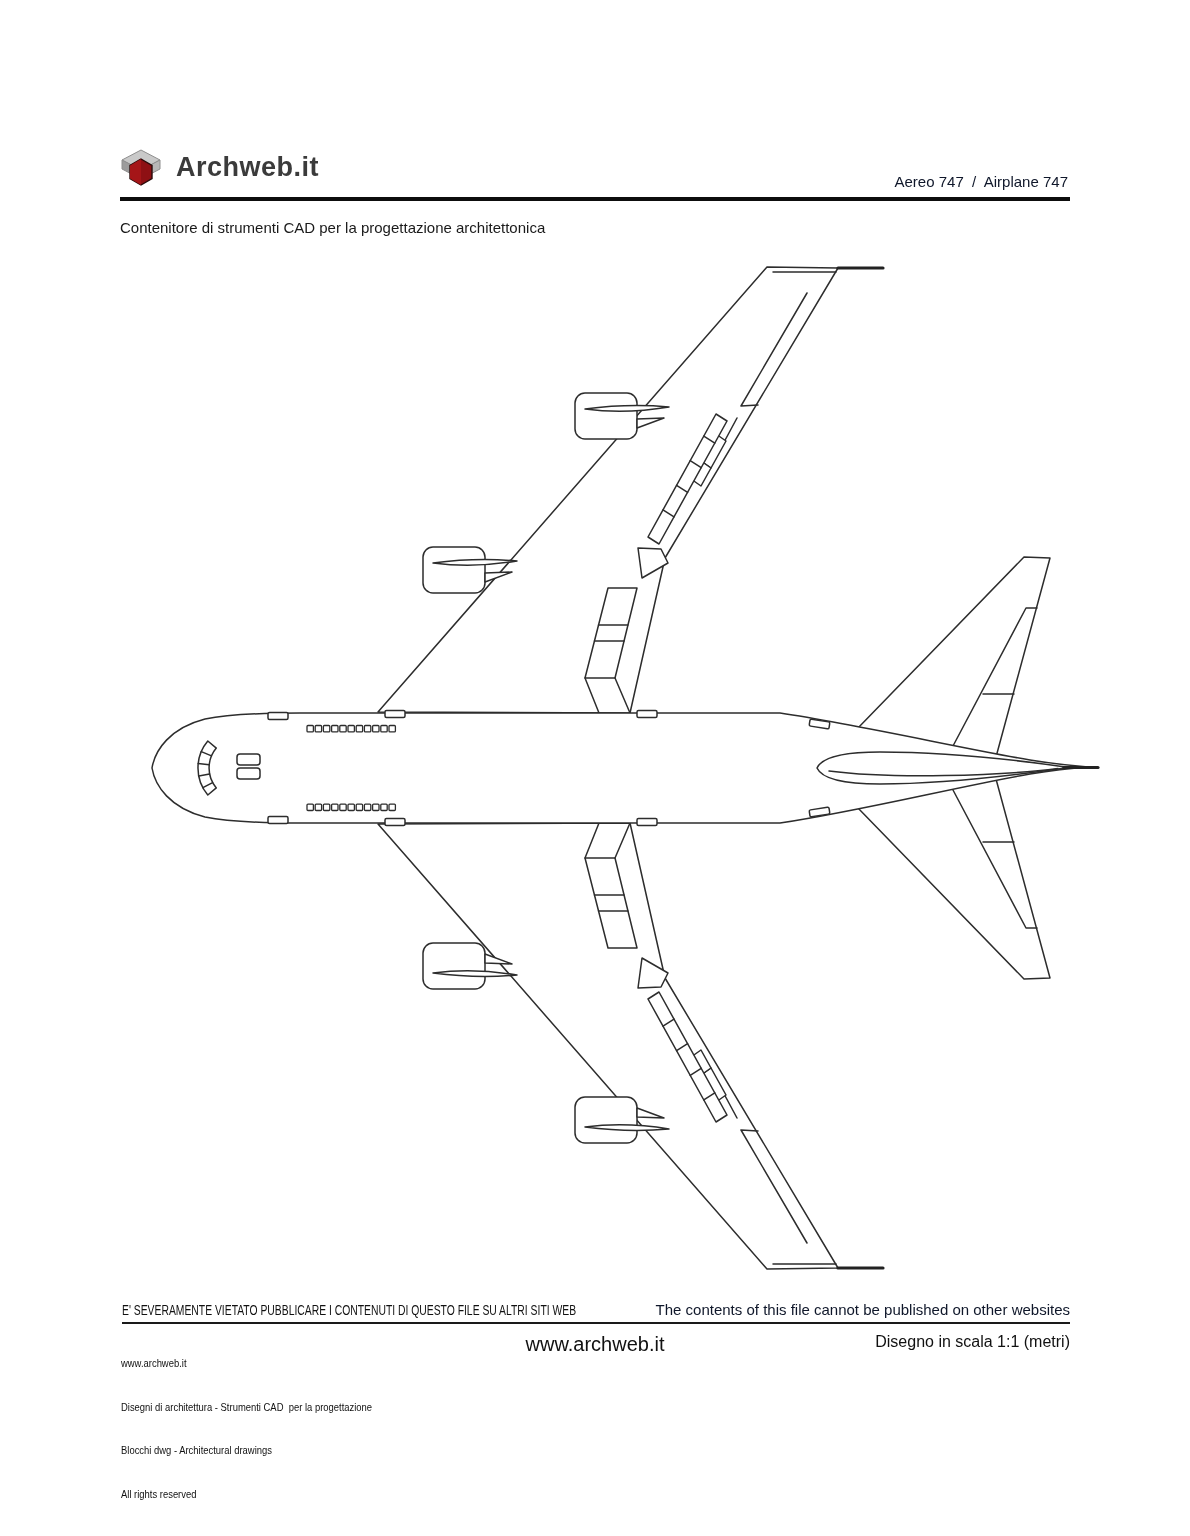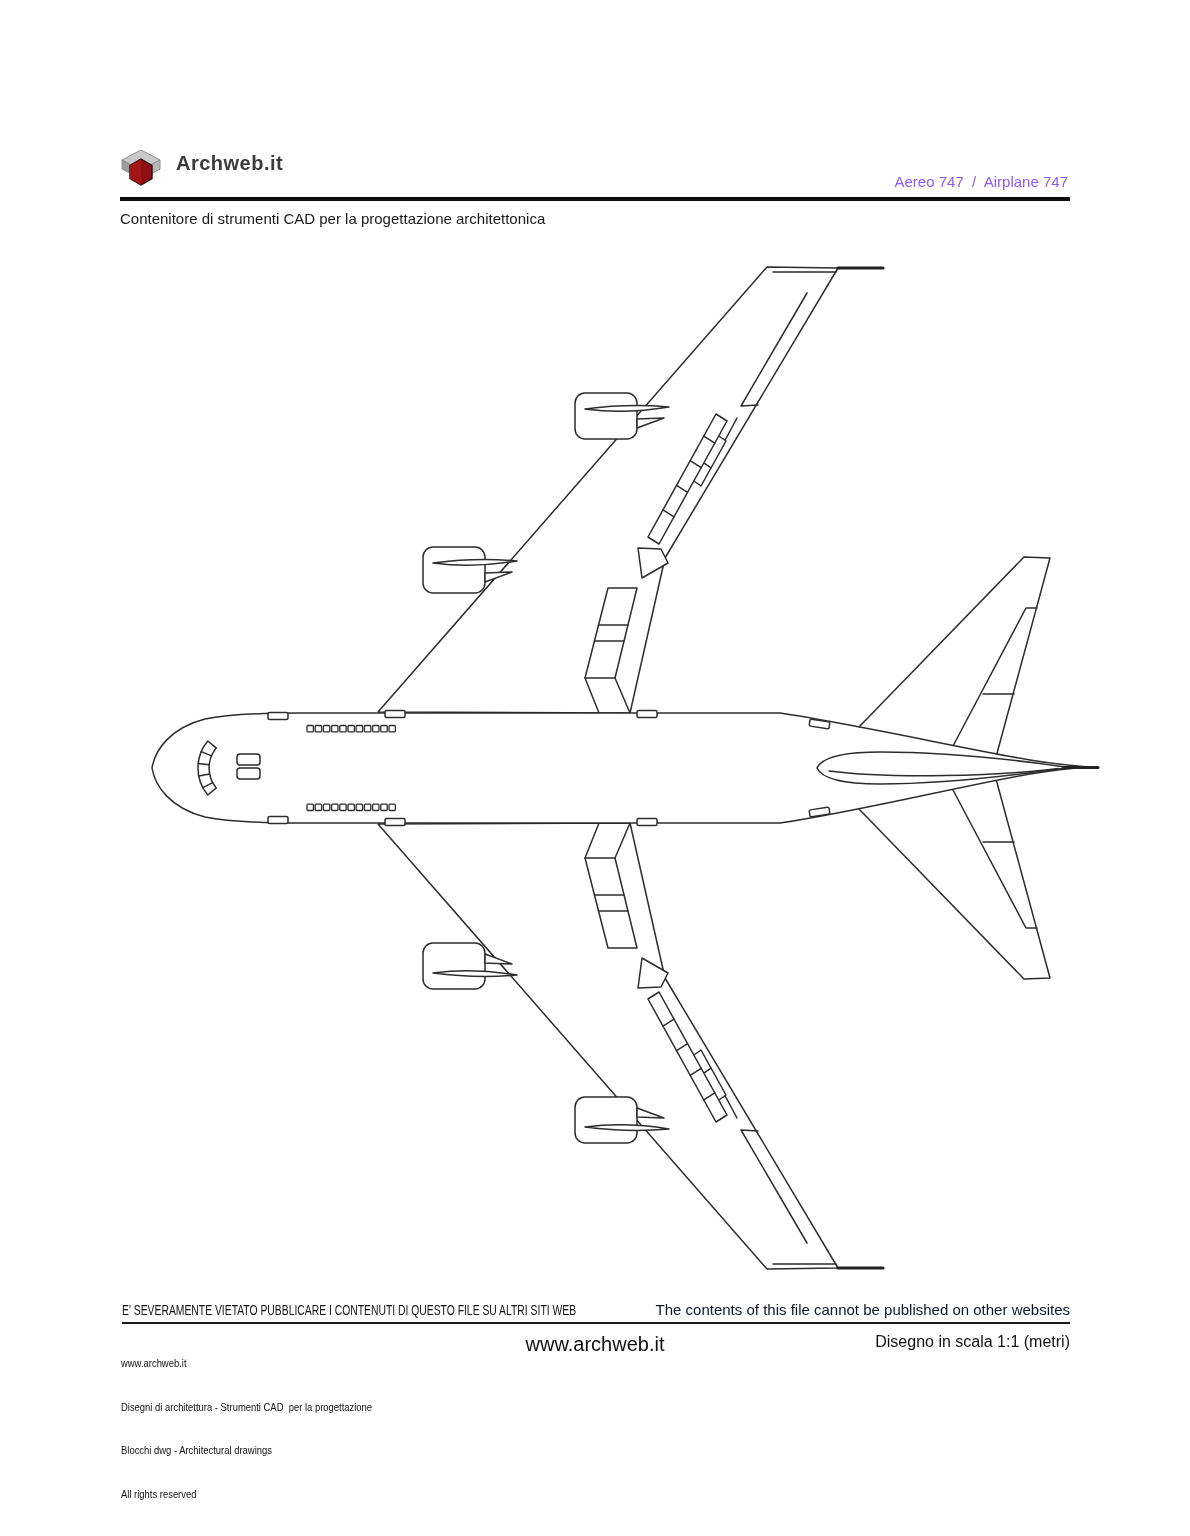--- a/index.html
+++ b/index.html
@@ -3,24 +3,24 @@
 <meta charset="utf-8">
 <style>
   html,body{margin:0;padding:0;background:#ffffff;}
   .page{
     position:relative;width:1190px;height:1536px;background:#ffffff;
     font-family:"Liberation Sans","DejaVu Sans",sans-serif;color:#1a1a1a;overflow:hidden;
   }
   .abs{position:absolute;}
   
   .logo-box{left:118px;top:147px;width:46px;height:46px;}
-  .logo-text{left:176px;top:152px;font-size:20px;font-weight:bold;color:#3b3b3b;letter-spacing:.5px;}
-  .doc-title{right:122px;top:173px;font-size:15px;color:#8b5cf6;white-space:pre;}
+  .logo-text{left:176px;top:152px;font-size:27px;font-weight:bold;color:#3b3b3b;letter-spacing:.5px;}
+  .doc-title{right:122px;top:173px;font-size:15px;color:#0f172a;white-space:pre;}
   .rule-top{left:120px;top:197px;width:950px;height:4px;background:#0d0d0d;}
-  .subtitle{left:120px;top:210px;font-size:15px;color:#1a1a1a;text-align:center;}
+  .subtitle{left:120px;top:219px;font-size:15px;color:#1a1a1a;text-align:center;}
   
   .notice-it{left:122px;top:1302px;font-size:14px;color:#111;
     transform:scaleX(.74);transform-origin:0 0;white-space:pre;}
   .notice-en{right:120px;top:1301px;font-size:15px;color:#0f172a;white-space:pre;}
   .rule-bottom{left:122px;top:1322px;width:948px;height:2px;background:#1a1a1a;}
   
   .footer-left{left:121px;top:1327px;font-size:11.5px;line-height:14.5px;color:#111;
     transform:scaleX(.82);transform-origin:0 0;white-space:pre;}
   .footer-center{left:0;top:1333px;width:1190px;text-align:center;font-size:20px;color:#111;}
   .footer-right{right:120px;top:1333px;font-size:16px;color:#111;}

